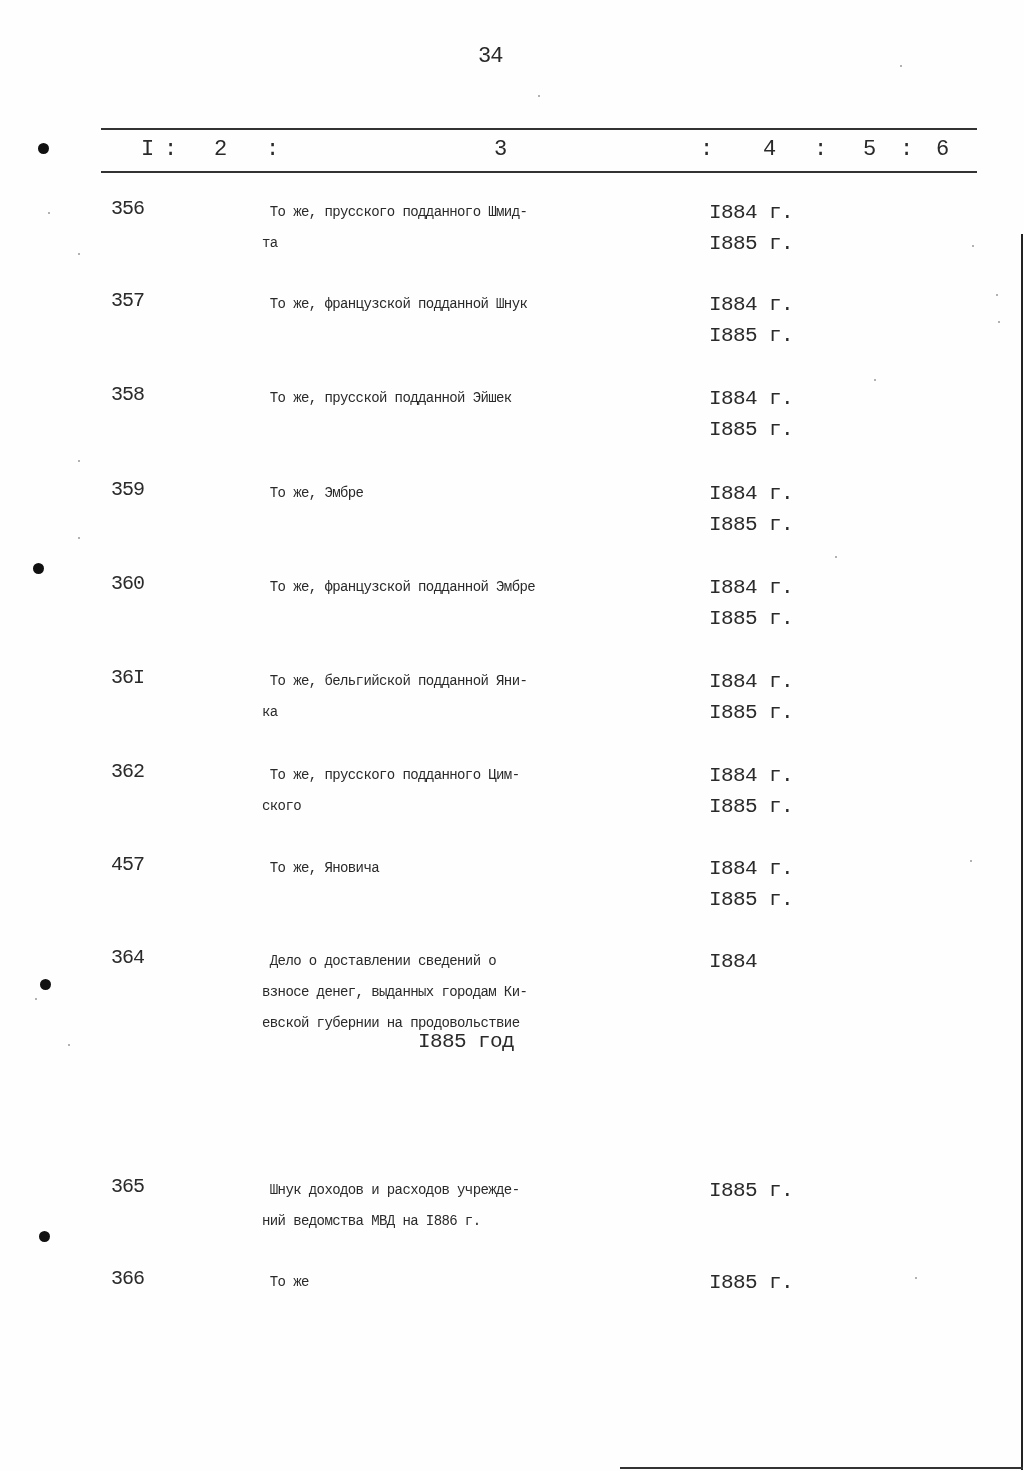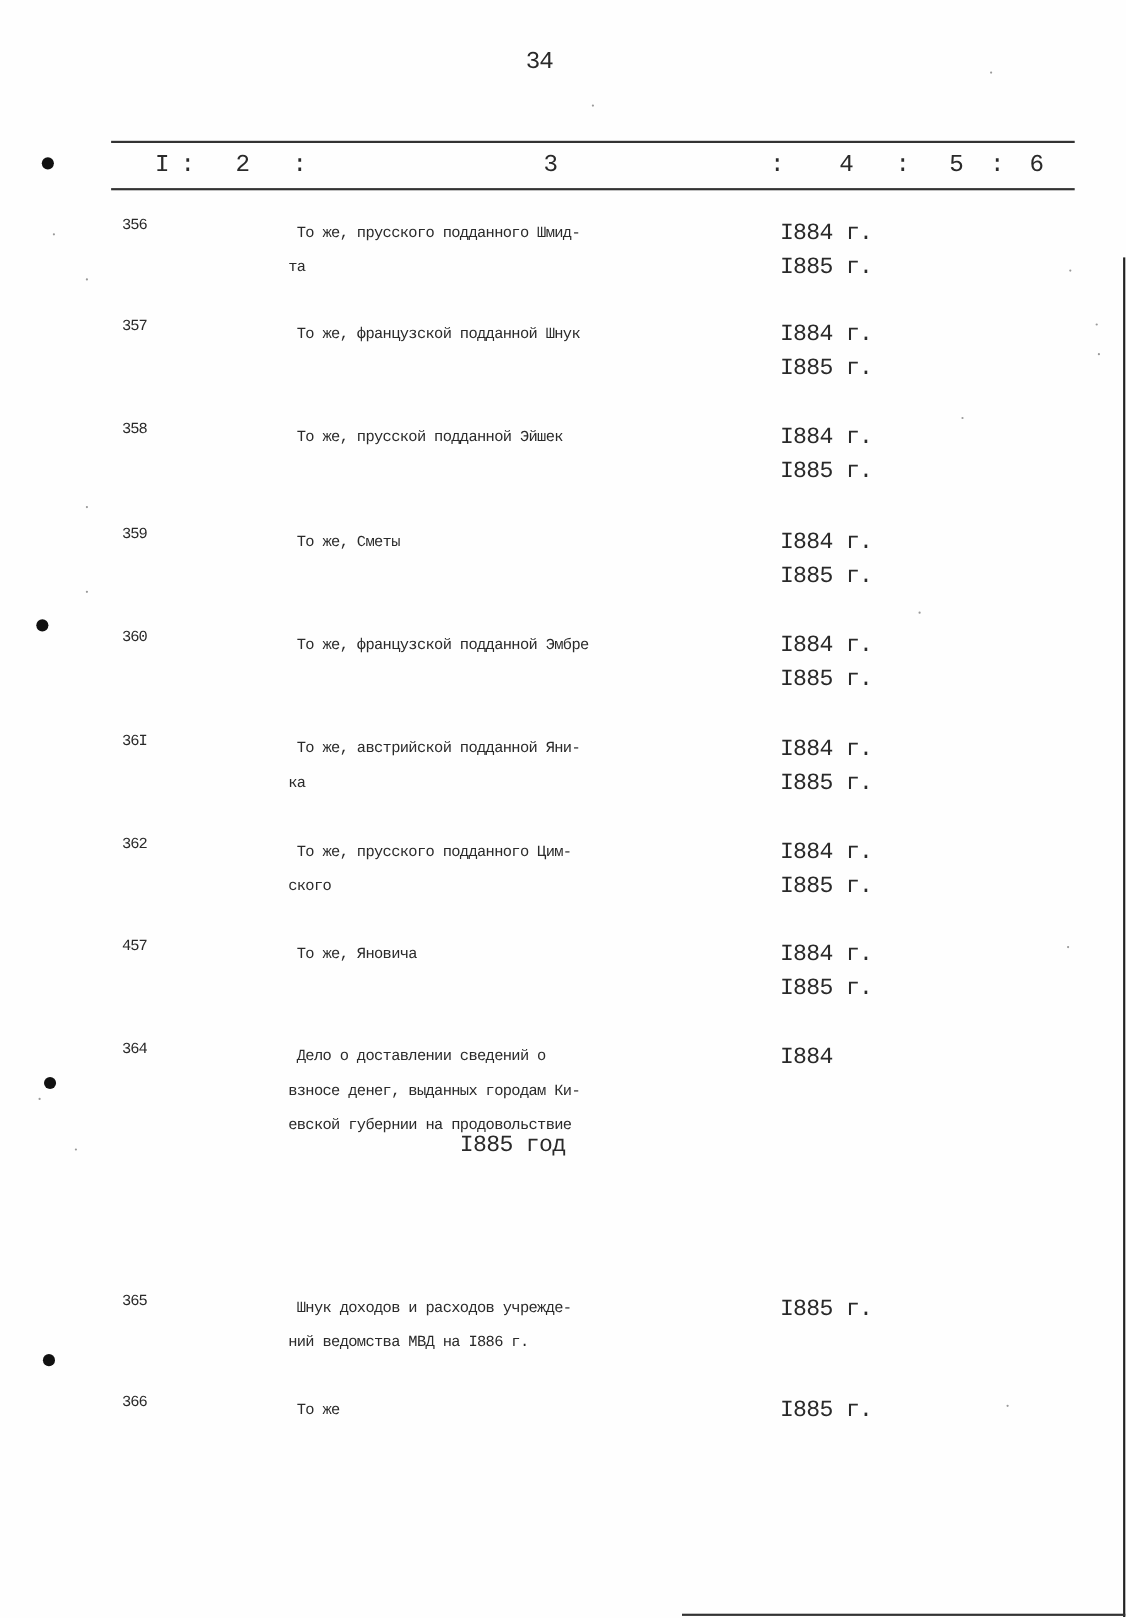--- a/index.html
+++ b/index.html
@@ -52,21 +52,21 @@
 
     .entry {
       position: absolute;
       left: 0;
       width: 1024px;
     }
     .entry .num {
       position: absolute;
       left: 111px;
       top: 0;
-      font-size: 14px;
+      font-size: 20px;
       letter-spacing: -1px;
     }
     .entry .desc {
       position: absolute;
       left: 262px;
       top: 0;
       width: 445px;
       font-size: 14px;
       line-height: 31px;
       letter-spacing: -0.6px;
@@ -184,35 +184,35 @@
 
   <div class="entry" style="top:383px;">
     <span class="num">358</span>
     <span class="desc"> То же, прусской подданной Эйшек</span>
     <span class="dates">I884 г.
 I885 г.</span>
   </div>
 
   <div class="entry" style="top:478px;">
     <span class="num">359</span>
-    <span class="desc"> То же, Сметы</span>
+    <span class="desc"> То же, Эмбре</span>
     <span class="dates">I884 г.
 I885 г.</span>
   </div>
 
   <div class="entry" style="top:572px;">
     <span class="num">360</span>
     <span class="desc"> То же, французской подданной Эмбре</span>
     <span class="dates">I884 г.
 I885 г.</span>
   </div>
 
   <div class="entry" style="top:666px;">
     <span class="num">36I</span>
-    <span class="desc"> То же, австрийской подданной Яни-
+    <span class="desc"> То же, бельгийской подданной Яни-
 ка</span>
     <span class="dates">I884 г.
 I885 г.</span>
   </div>
 
   <div class="entry" style="top:760px;">
     <span class="num">362</span>
     <span class="desc"> То же, прусского подданного Цим-
 ского</span>
     <span class="dates">I884 г.

